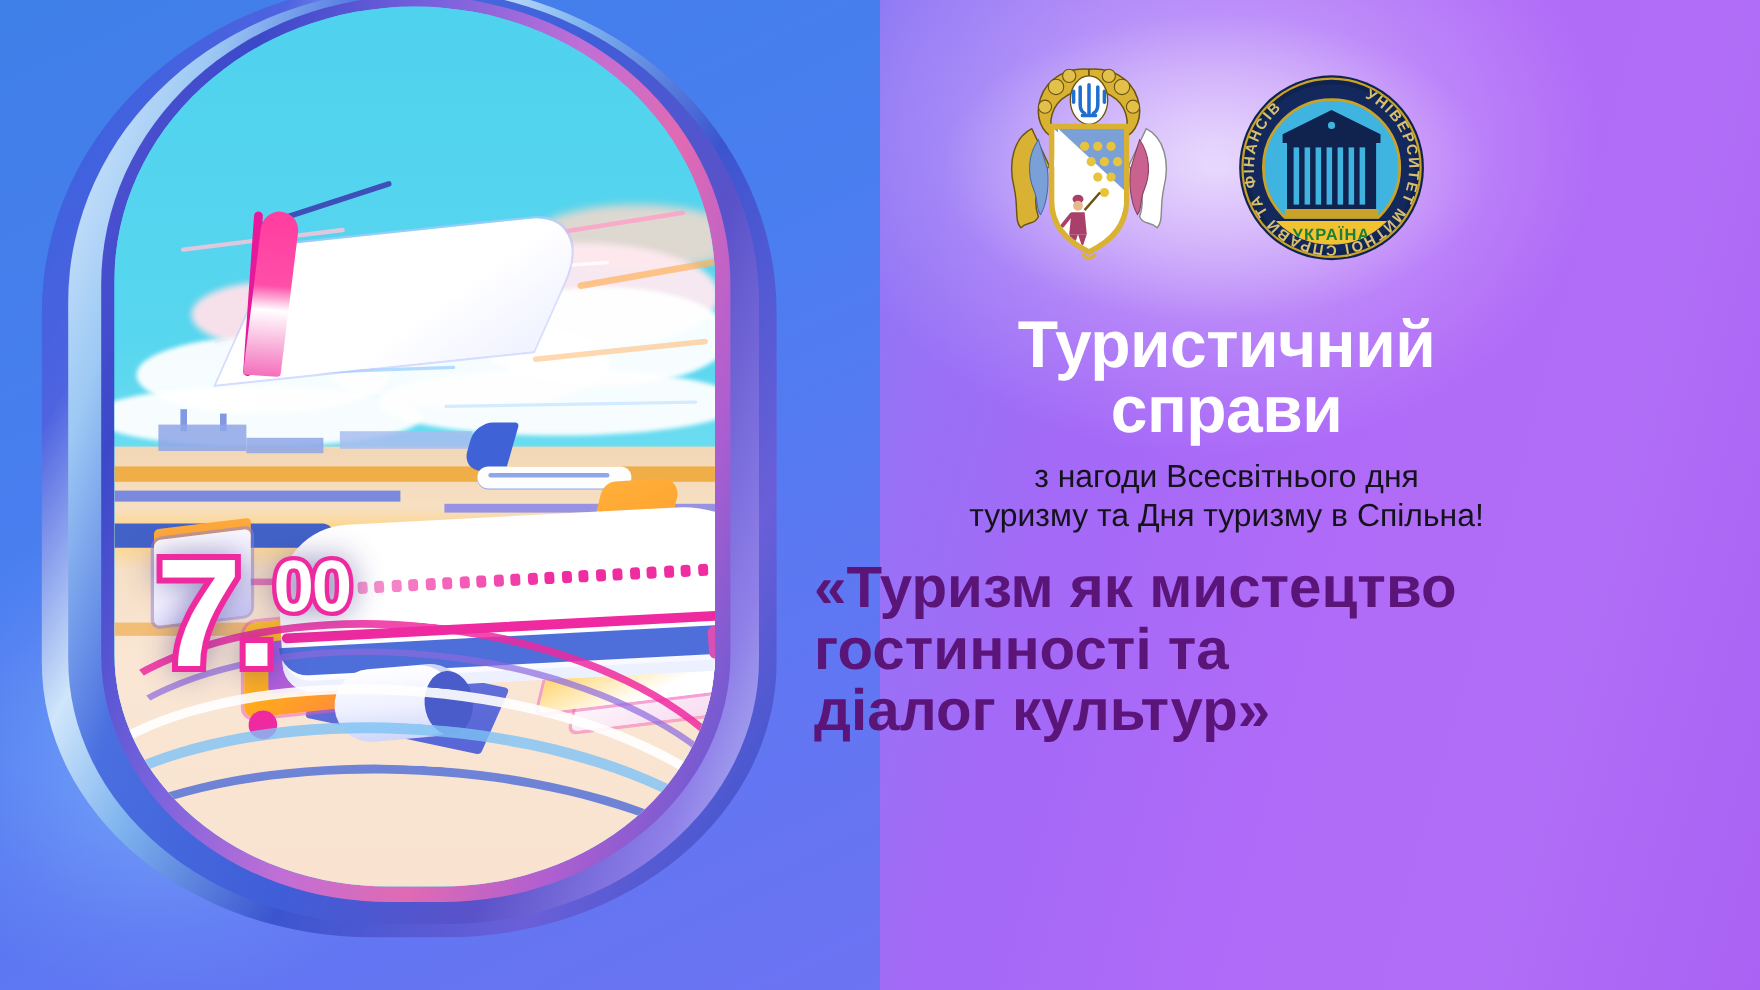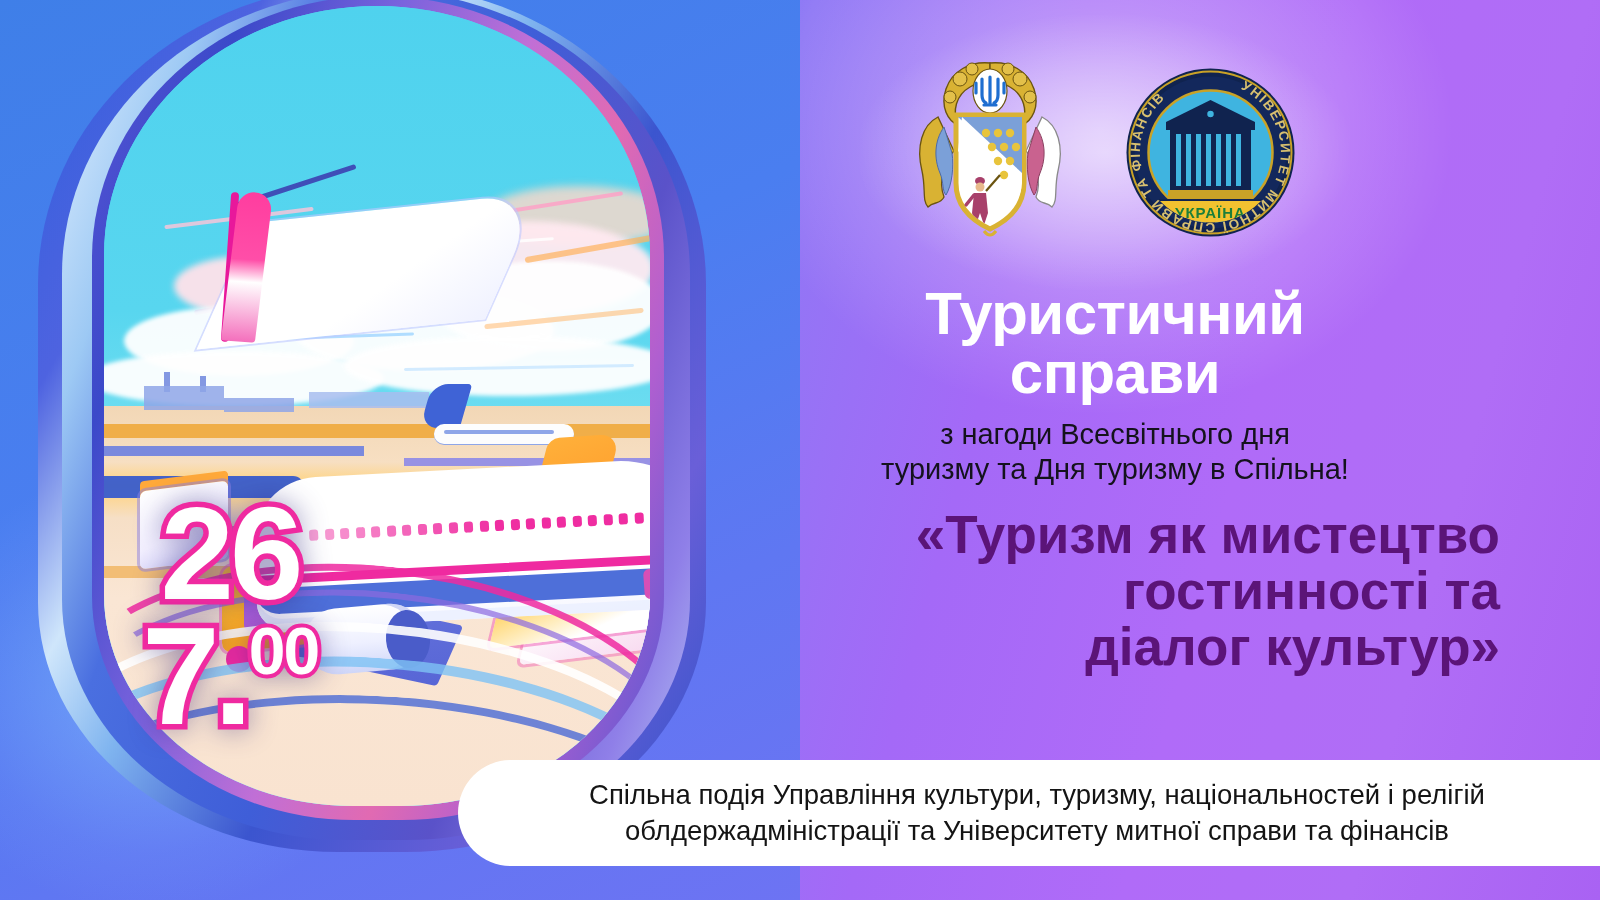--- a/index.html
+++ b/index.html
@@ -227,21 +227,21 @@
     color:#ffffff; font-weight:bold; font-size:60px; line-height:.98;
     text-align:center; letter-spacing:-.5px;
     padding-right:110px;
   }
   .subtitle{
     margin-top:14px; text-align:center; color:#14121c;
     font-size:29px; line-height:1.22; font-weight:400;
     padding-right:110px; white-space:pre-line;
   }
   .quote{
-    margin-top:20px; text-align:right; color:#5b1478;
+    margin-top:20px; text-align:left; color:#5b1478;
     font-size:53px; font-weight:bold; line-height:1.05;
     padding-right:100px; white-space:pre-line;
   }
 
   
   .date-block{ position:absolute; left:60px; top:495px; width:340px; text-align:center; }
   .big-day{
     font-size:132px; font-weight:bold; line-height:.9; color:#ffffff;
     -webkit-text-stroke:11px #ef2aa0; paint-order:stroke fill;
     letter-spacing:-4px;
@@ -515,25 +515,20 @@
       <div>справи</div>
     </div>
     <div class="subtitle">з нагоди  Всесвітнього дня
 туризму та Дня туризму в Спільна!</div>
     <div class="quote">«Туризм як мистецтво
 гостинності та
 діалог культур»</div>
   </div>
 
   <div class="date-block">
-    <div class="big-day">26</div>
     <div class="time-row">
       <span class="time-main">7.</span>
       <span class="time-sup">00</span>
     </div>
   </div>
 
-  <div class="banner">
-    <div class="banner-text">Спільна подія Управління культури, туризму, національностей і релігій
-облдержадміністрації та Університету митної справи та фінансів</div>
-  </div>
 
 </div>
 
 </body></html>

